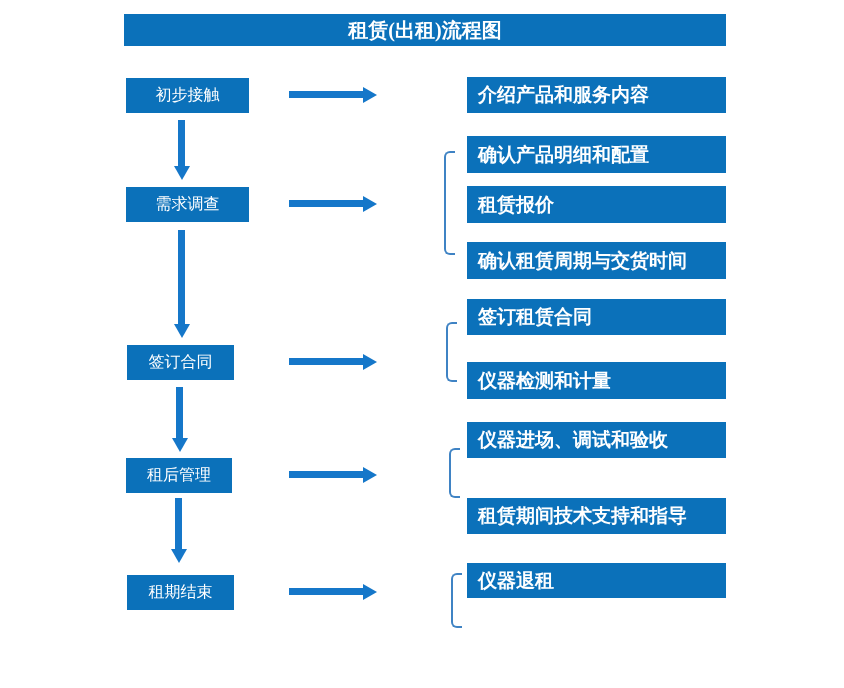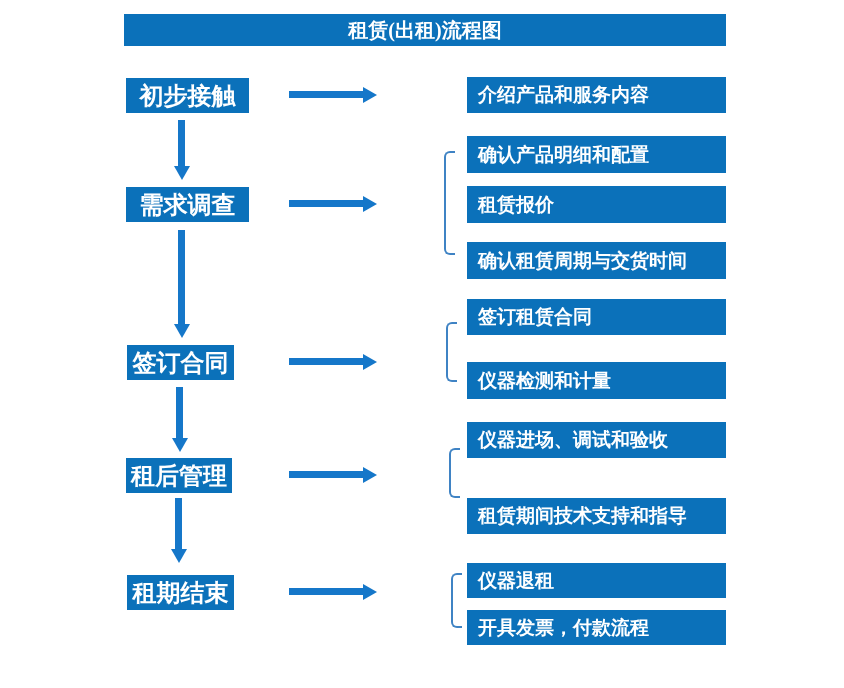--- a/index.html
+++ b/index.html
@@ -10,21 +10,21 @@
   }
   .title-bar{
     position:absolute;left:100px;top:14px;width:602px;height:32px;
     background:var(--box-fill);color:var(--box-text);
     display:flex;align-items:center;justify-content:center;
     font-size:20px;font-weight:bold;white-space:nowrap;
   }
   .lbox{
     position:absolute;background:var(--box-fill);color:var(--box-text);
     display:flex;align-items:center;justify-content:center;
-    font-size:24px;font-weight:bold;white-space:nowrap;overflow:hidden;
+    font-size:16px;font-weight:normal;white-space:nowrap;overflow:hidden;
   }
   .rbox{
     position:absolute;left:443px;width:259px;background:var(--box-fill);color:var(--box-text);
     display:flex;align-items:center;justify-content:flex-start;padding-left:11px;
     box-sizing:border-box;font-size:19px;font-weight:bold;white-space:nowrap;overflow:hidden;font-family:Liberation Mono, monospace;
   }
   .harrow{position:absolute;width:88px;height:16px;}
   .harrow .shaft{position:absolute;left:0;top:4px;width:74px;height:7px;background:var(--arrow);}
   .harrow .head{
     position:absolute;left:74px;top:0;width:0;height:0;
@@ -105,15 +105,14 @@
 
   <div class="rbox" style="top:77px;height:36px">介绍产品和服务内容</div>
   <div class="rbox" style="top:136px;height:37px">确认产品明细和配置</div>
   <div class="rbox" style="top:186px;height:37px">租赁报价</div>
   <div class="rbox" style="top:242px;height:37px">确认租赁周期与交货时间</div>
   <div class="rbox" style="top:299px;height:36px">签订租赁合同</div>
   <div class="rbox" style="top:362px;height:37px">仪器检测和计量</div>
   <div class="rbox" style="top:422px;height:36px">仪器进场、调试和验收</div>
   <div class="rbox" style="top:498px;height:36px">租赁期间技术支持和指导</div>
   <div class="rbox" style="top:563px;height:35px">仪器退租</div>
-  <div class="rbox" style="top:610px;height:35px">开具发票，付款流程</div>
 
 </div>
 
 </body></html>

